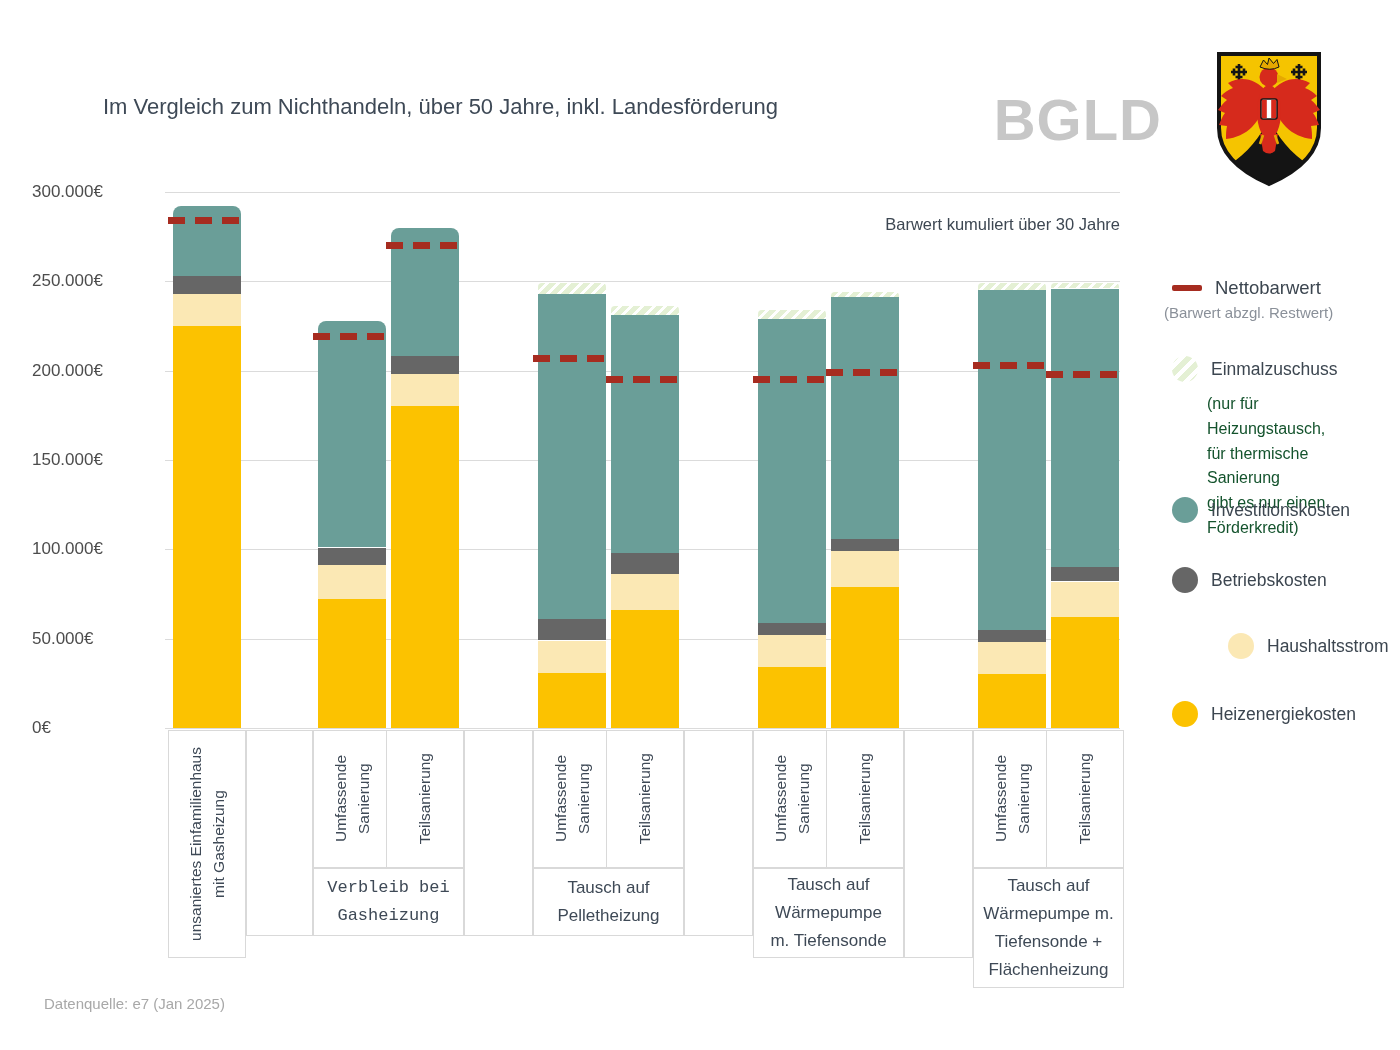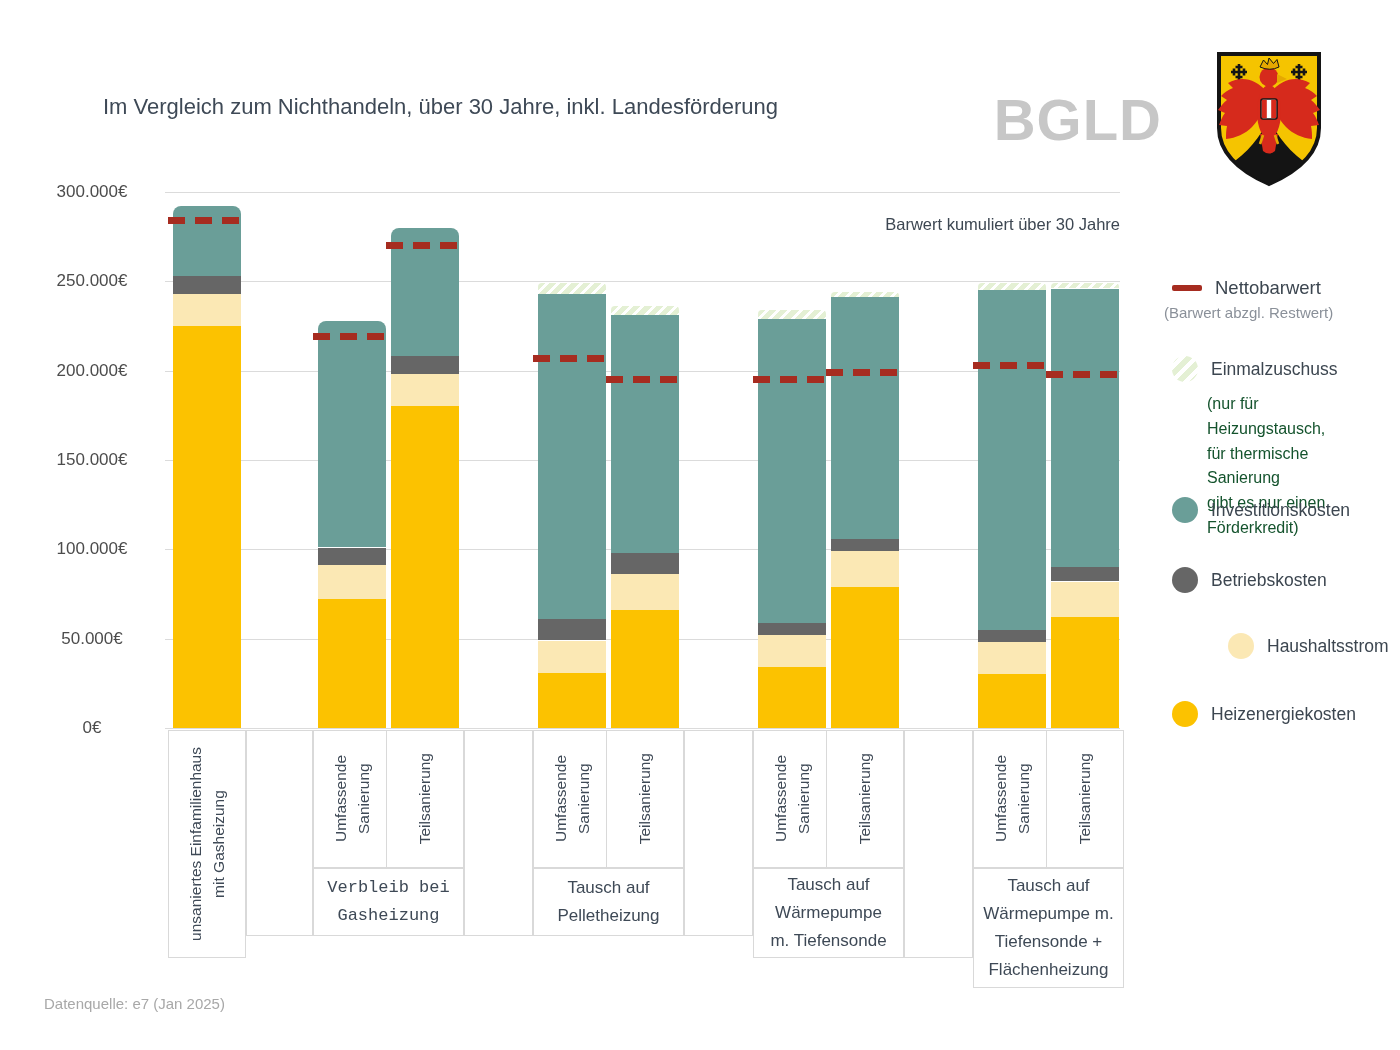--- a/index.html
+++ b/index.html
@@ -9,21 +9,21 @@
   
   .title{position:absolute;left:103px;top:52px;font-size:27px;font-weight:800;
     color:#3A424A;letter-spacing:.4px;}
   .subtitle{position:absolute;left:103px;top:94px;font-size:22px;color:#3E4956;}
   .bgld{position:absolute;left:860px;top:86px;width:302px;text-align:right;
     font-size:58px;font-weight:800;color:#C7C7C7;letter-spacing:1px;}
   .crest{position:absolute;left:1213px;top:50px;width:112px;height:138px;}
 
   
   .gridline{position:absolute;height:1px;background:#DBDBDB;}
-  .ytick{position:absolute;width:120px;text-align:center;font-size:17px;color:#4C4C4C;}
+  .ytick{position:absolute;width:120px;text-align:left;font-size:17px;color:#4C4C4C;}
   .seg{position:absolute;}
   .netto-line{position:absolute;height:7px;
     background:repeating-linear-gradient(90deg,#A62C20 0 17px,rgba(0,0,0,0) 17px 27px);}
   .cell{position:absolute;border:1px solid #D9D9D9;box-sizing:border-box;
     display:flex;align-items:center;justify-content:center;background:#fff;}
   .cell .rot{writing-mode:vertical-rl;transform:rotate(180deg);white-space:pre-line;
     text-align:center;font-size:15.5px;line-height:1.5;color:#3E4956;}
   .cell .cap{white-space:pre-line;text-align:center;font-size:17px;line-height:1.65;color:#3E4956;}
   .annotation{position:absolute;right:280px;top:215px;font-size:16.5px;color:#3D4752;}
 
@@ -36,21 +36,21 @@
   .lg-note{position:absolute;font-size:15px;color:#8A9099;white-space:pre-line;line-height:1.55;}
   .lg-note.small{font-size:16px;color:#14532d;}
 
   .footer{position:absolute;left:44px;top:995px;font-size:15px;color:#A8A8A8;}
 </style>
 </head>
 <body>
 
 <div id="canvas">
 
-  <div class="subtitle">Im Vergleich zum Nichthandeln, über 30 Jahre, inkl. Landesförderung</div>
+  <div class="subtitle">Im Vergleich zum Nichthandeln, über 50 Jahre, inkl. Landesförderung</div>
   <div class="bgld">BGLD</div>
 
   <svg class="crest" viewBox="0 0 112 138">
     <defs>
       <clipPath id="shieldClip">
         <path d="M6,4 H106 V78 Q106,112 56,134 Q6,112 6,78 Z"></path>
       </clipPath>
     </defs>
     <path d="M6,4 H106 V78 Q106,112 56,134 Q6,112 6,78 Z" fill="#F5C400" stroke="#141414" stroke-width="4"></path>
     <g stroke="#141414" stroke-width="2.6" fill="none">

